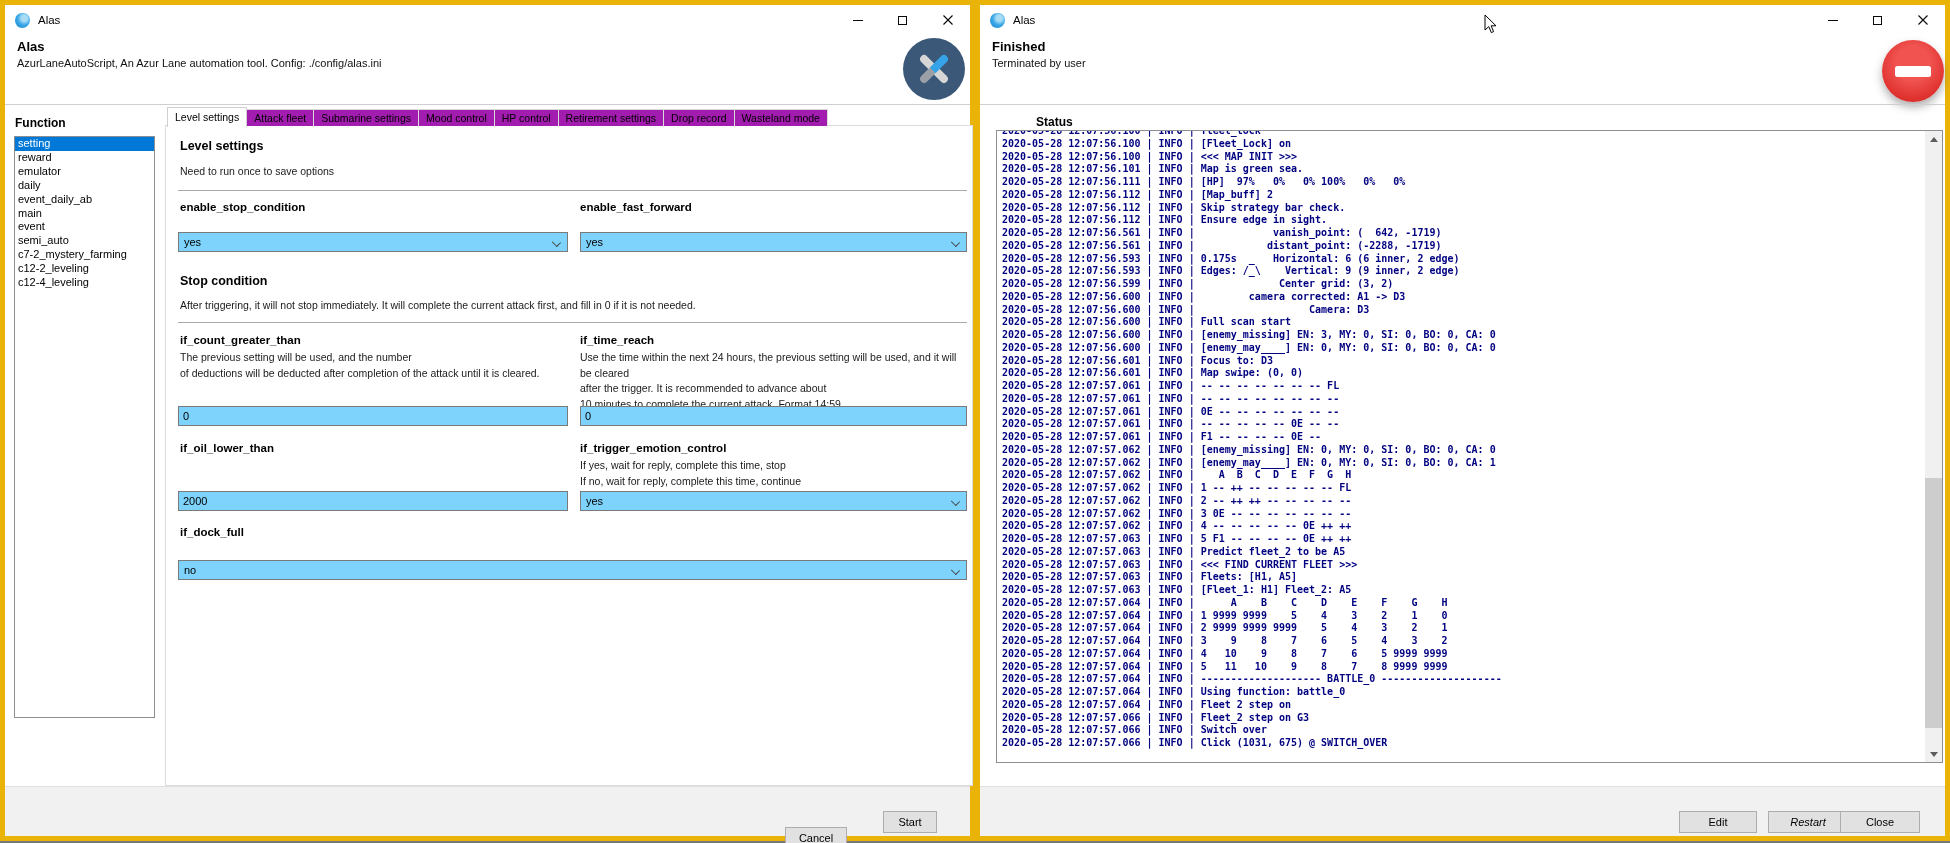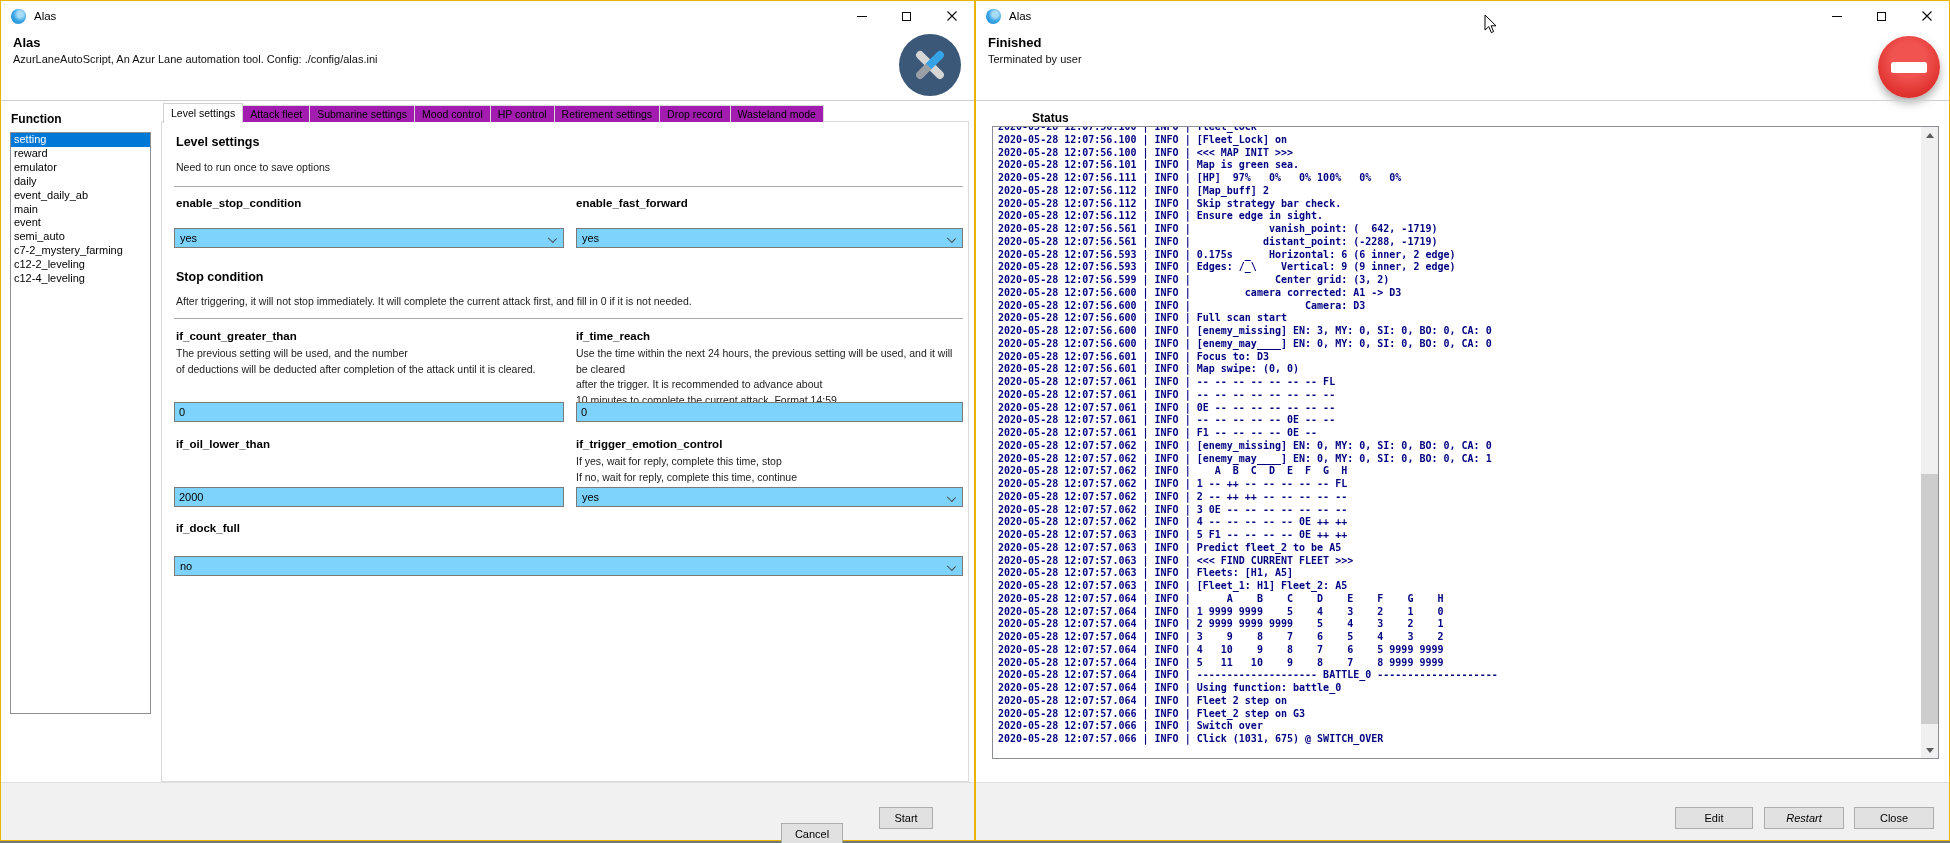--- a/index.html
+++ b/index.html
@@ -1,18 +1,18 @@
 <!DOCTYPE html>
 <html><head>
 <meta charset="utf-8">
 <style>
   html,body{margin:0;padding:0;}
   body{width:1950px;height:843px;position:relative;overflow:hidden;background:#777;
        font-family:"Liberation Sans",sans-serif;-webkit-font-smoothing:antialiased;}
-  .window{position:absolute;top:0;height:841px;background:#fff;border:1px solid #eab308;box-sizing:border-box;padding-left:44px;}
+  .window{position:absolute;top:0;height:841px;background:#fff;border:5px solid #eab308;box-sizing:border-box;padding-left:44px;}
   #win-left{left:0;width:975px;}
   #win-right{left:975px;width:975px;}
 
   
   .titlebar{position:absolute;left:0;top:0;right:0;height:30px;background:#fff;display:flex;align-items:center;}
   .app-icon{width:15px;height:15px;margin-left:10px;border-radius:50% 45% 55% 50%;
             background:radial-gradient(circle at 62% 35%, #a8dcf5 0 22%, #3aa7e8 50%, #1b87cf 95%);}
   .title-text{font-size:11.5px;color:#000;margin-left:8px;}
   .win-controls{margin-left:auto;display:flex;height:30px;}
   .wbtn{width:45px;height:30px;display:flex;align-items:center;justify-content:center;}
@@ -289,20 +289,20 @@
       <div class="sb-arrow sb-down">
           <span class="tri-down"></span>
         </div>
     </div>
   </div>
 
   <div class="footer-bg"></div>
   <div class="footer-line"></div>
   <div class="btn" style="left:699px;width:78px;">Edit</div>
   <div class="btn" style="left:788px;width:80px;font-style:italic;">Restart</div>
-  <div class="btn" style="left:878px;width:80px;">Close</div>
+  <div class="btn" style="left:860px;width:80px;">Close</div>
 </div>
 
 <div class="cursor">
   <svg width="14" height="20" viewBox="0 0 14 20">
       <path d="M1 1 L1 16 L4.8 12.6 L7.3 18.6 L9.6 17.6 L7.1 11.8 L12 11.8 Z" fill="#ffffff" stroke="#000000" stroke-width="1"></path>
     </svg>
 </div>
 
 </body></html>

